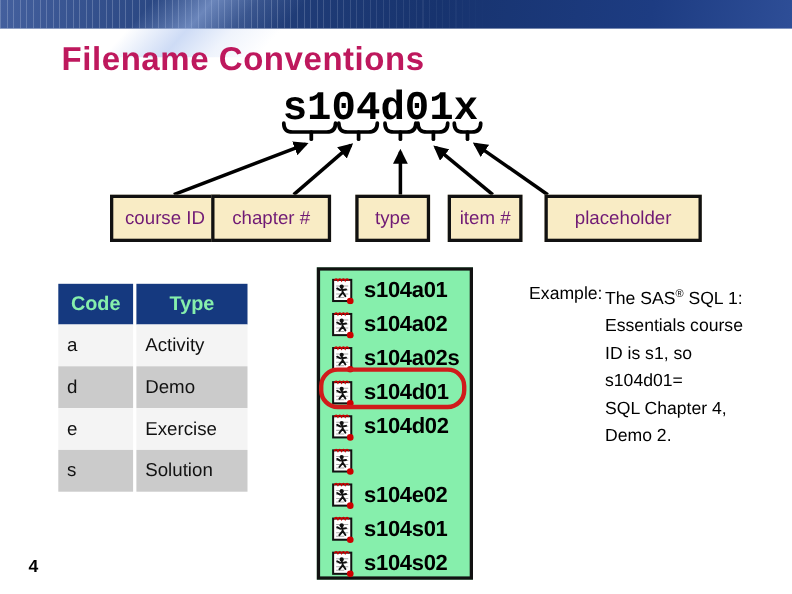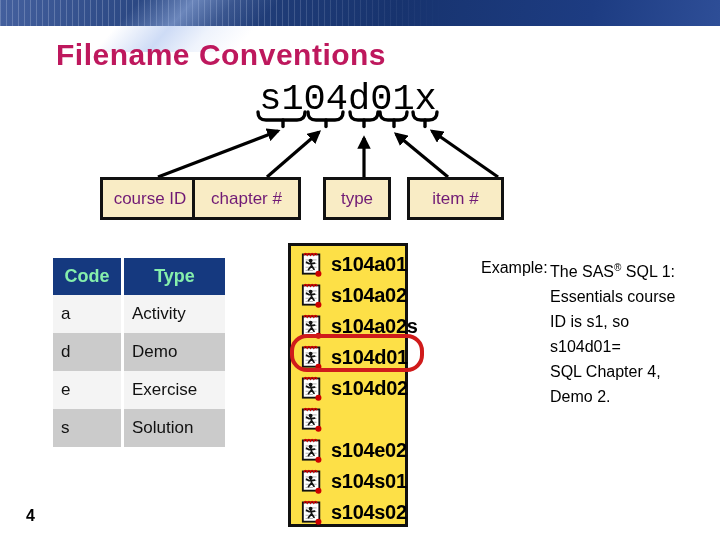--- a/index.html
+++ b/index.html
@@ -24,57 +24,57 @@
     -webkit-mask-image:linear-gradient(to right,#000 55%, transparent 100%);
             mask-image:linear-gradient(to right,#000 55%, transparent 100%);
   }
   
   .title{
     position:absolute; left:56px; top:38px; font-size:30px; font-weight:bold;
     color:#be185d; letter-spacing:.5px;
   }
   
   .filename{
-    position:absolute; left:257px; top:81px; width:182px; text-align:center;
+    position:absolute; left:257px; top:81px; width:182px; 
     font-family:"Liberation Mono","DejaVu Sans Mono",monospace;
-    font-weight:normal; font-size:37px; line-height:36px; color:#000; letter-spacing:0;
+    font-weight:bold; font-size:37px; line-height:36px; color:#000; letter-spacing:0;
   }
   
   .diagram-svg{ position:absolute; left:100px; top:106px; }
   
   .label-box{
     position:absolute; top:177px; height:43px; box-sizing:border-box;
     background:#f9ecc5; border:3px solid #111;
     display:flex; align-items:center; justify-content:center;
     font-size:17px; color:#701a75;
   }
   .lb-course{ left:100px; width:100px; }
   .lb-chapter{ left:192px; width:109px; }
   .lb-type{ left:323px; width:68px; }
-  .lb-item{ left:407px; width:97px; }
+  .lb-item{ left:407px; width:68px; }
   .lb-place{ left:495px; width:143px; }
   
   .code-table{
     position:absolute; left:53px; top:258px; width:172px;
     display:grid; grid-template-columns:68px 101px; column-gap:3px; background:#fff;
   }
   .code-table .th{
     background:#15397f; color:#86efac; font-weight:bold; font-size:18px;
     height:37px; display:flex; align-items:center; justify-content:center;
   }
   .code-table .td{
     height:38px; display:flex; align-items:center; padding-left:8px;
     box-sizing:border-box; font-size:17px; color:#111;
   }
   .row-light{ background:#f4f4f4; }
   .row-dark{ background:#cbcbcb; }
   
   .file-list{
-    position:absolute; left:288px; top:243px; width:120px; height:284px;
-    box-sizing:border-box; border:3px solid #111; background:#fde047; padding-top:3px;
+    position:absolute; left:288px; top:243px; width:142px; height:284px;
+    box-sizing:border-box; border:3px solid #111; background:#86efac; padding-top:3px;
   }
   .file-row{
     height:31px; display:flex; align-items:center; padding-left:10px;
   }
   .file-icon{ flex:0 0 auto; margin-right:8px; }
   .file-label{ font-size:20px; font-weight:bold; color:#000; letter-spacing:-.3px; }
   .red-ring{
     position:absolute; left:290px; top:334px; width:134px; height:38px;
     box-sizing:border-box; border:4px solid #d01b1b; border-radius:17px;
     pointer-events:none;
@@ -130,20 +130,21 @@
       <line x1="264" y1="71" x2="264" y2="32" marker-end="url(#ah)"></line>
       <line x1="348" y1="71" x2="296" y2="28" marker-end="url(#ah)"></line>
       <line x1="398" y1="71" x2="332" y2="25" marker-end="url(#ah)"></line>
     </g>
   </svg>
 
   <div class="label-box lb-course">course ID</div>
   <div class="label-box lb-chapter">chapter #</div>
   <div class="label-box lb-type">type</div>
   <div class="label-box lb-item">item #</div>
+  <div class="label-box lb-place">placeholder</div>
 
   <div class="code-table">
     <div class="th">Code</div>
     <div class="th">Type</div>
     <div class="td row-light">a</div>
     <div class="td row-light">Activity</div>
     <div class="td row-dark">d</div>
     <div class="td row-dark">Demo</div>
     <div class="td row-light">e</div>
     <div class="td row-light">Exercise</div>

